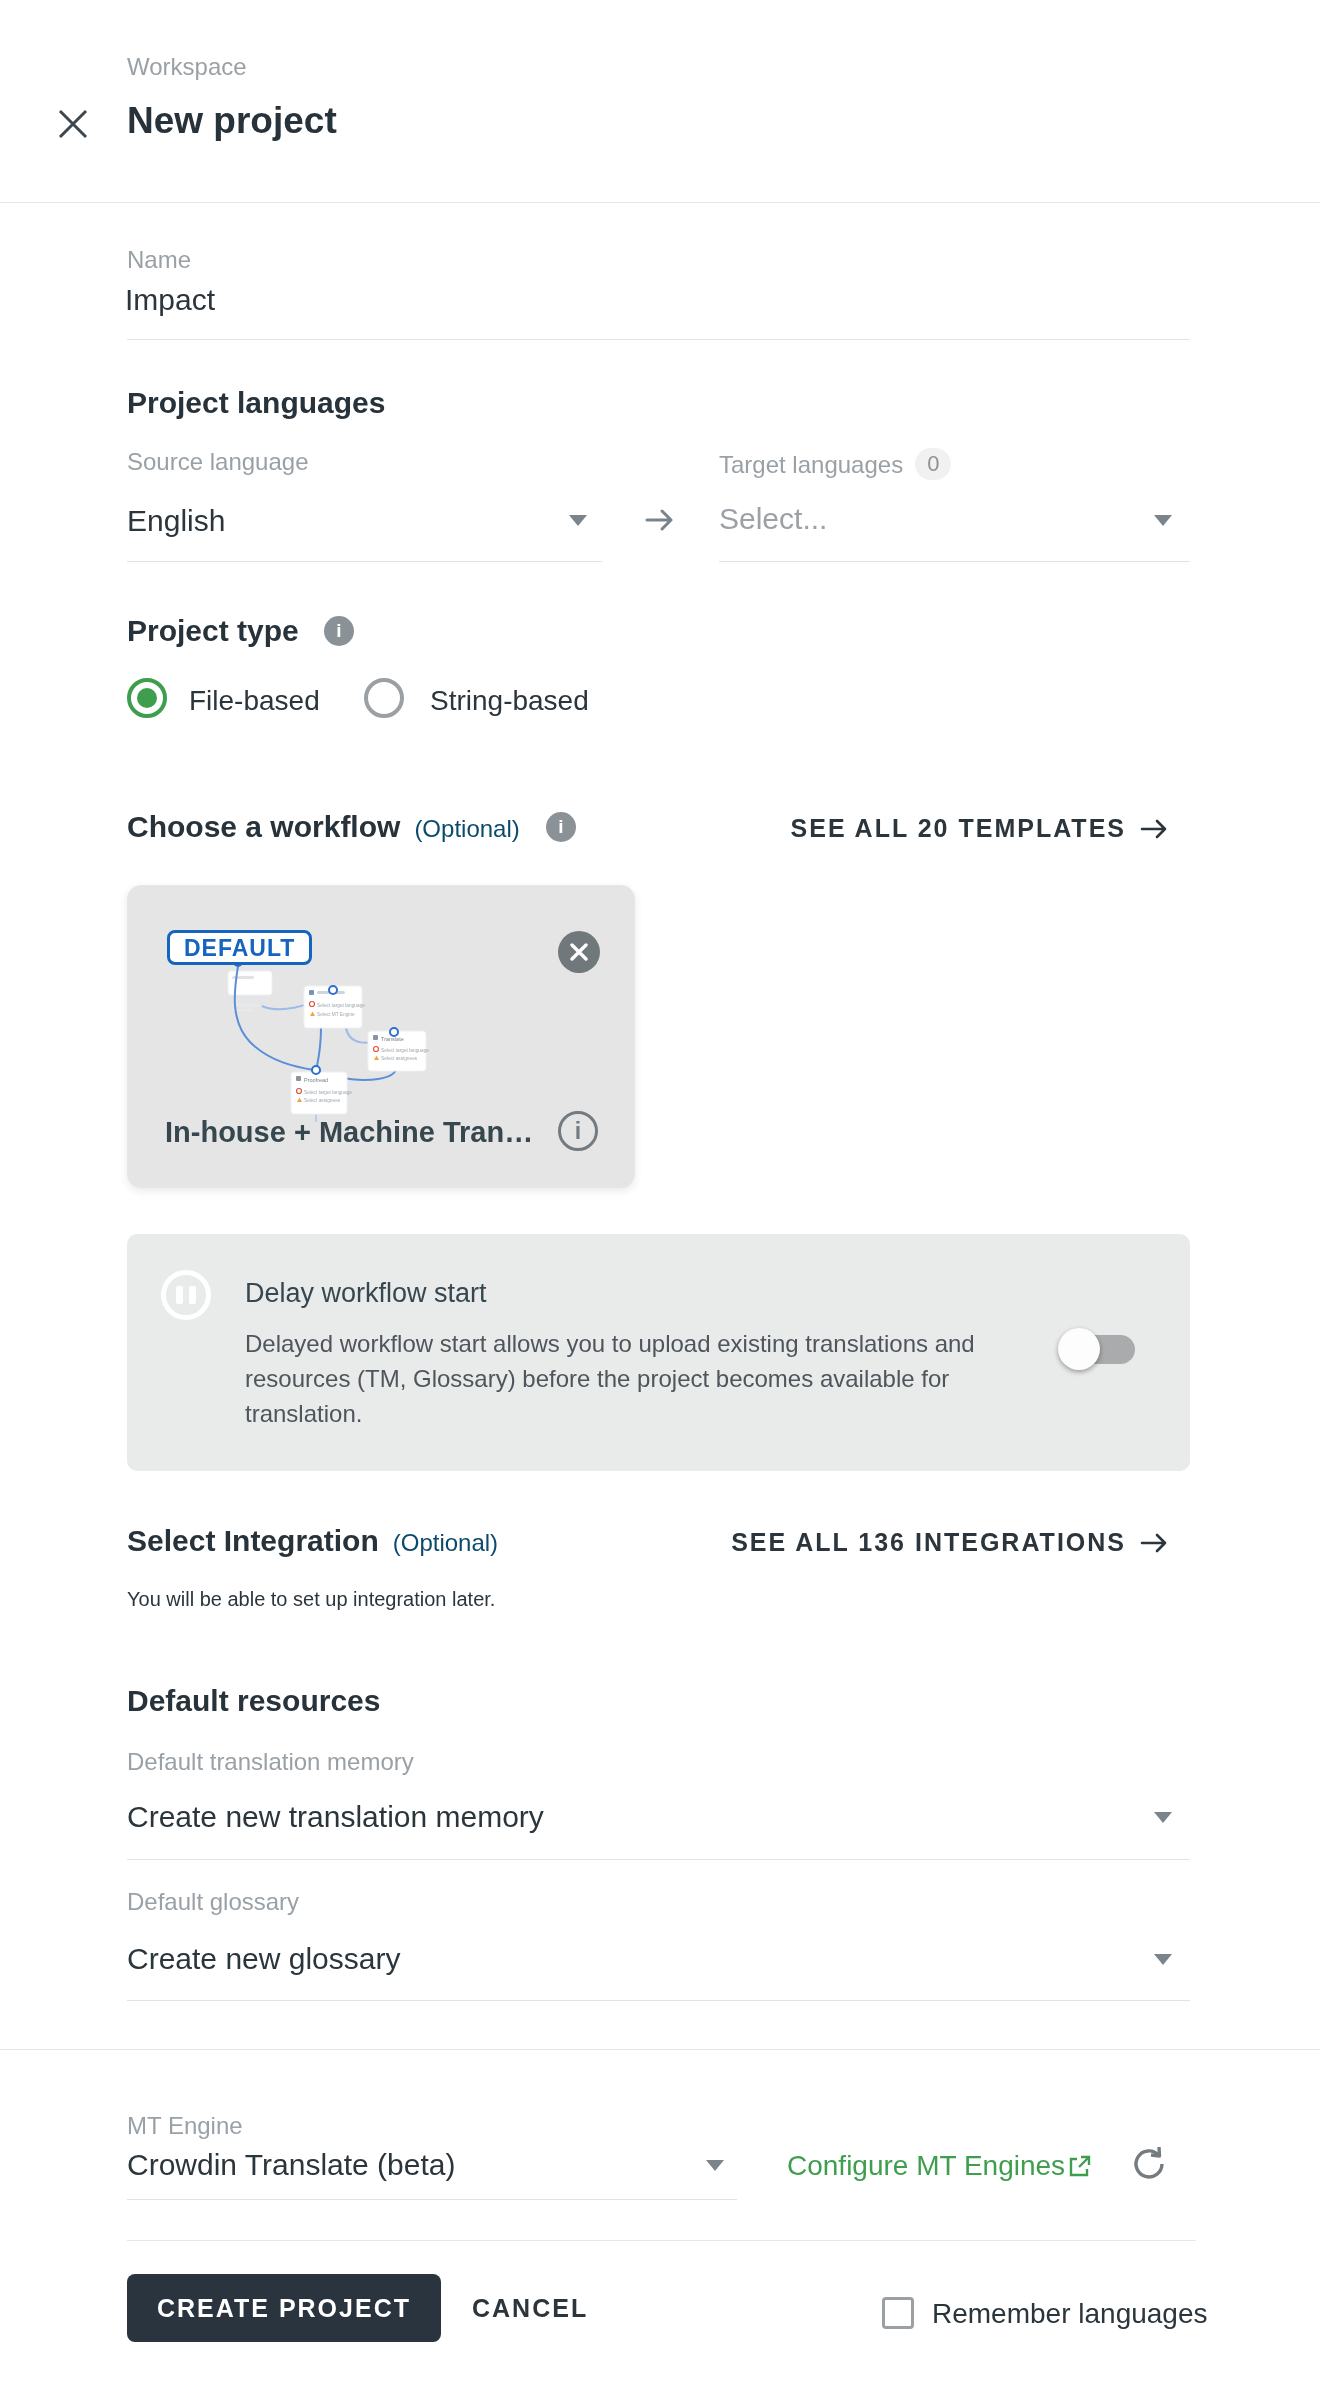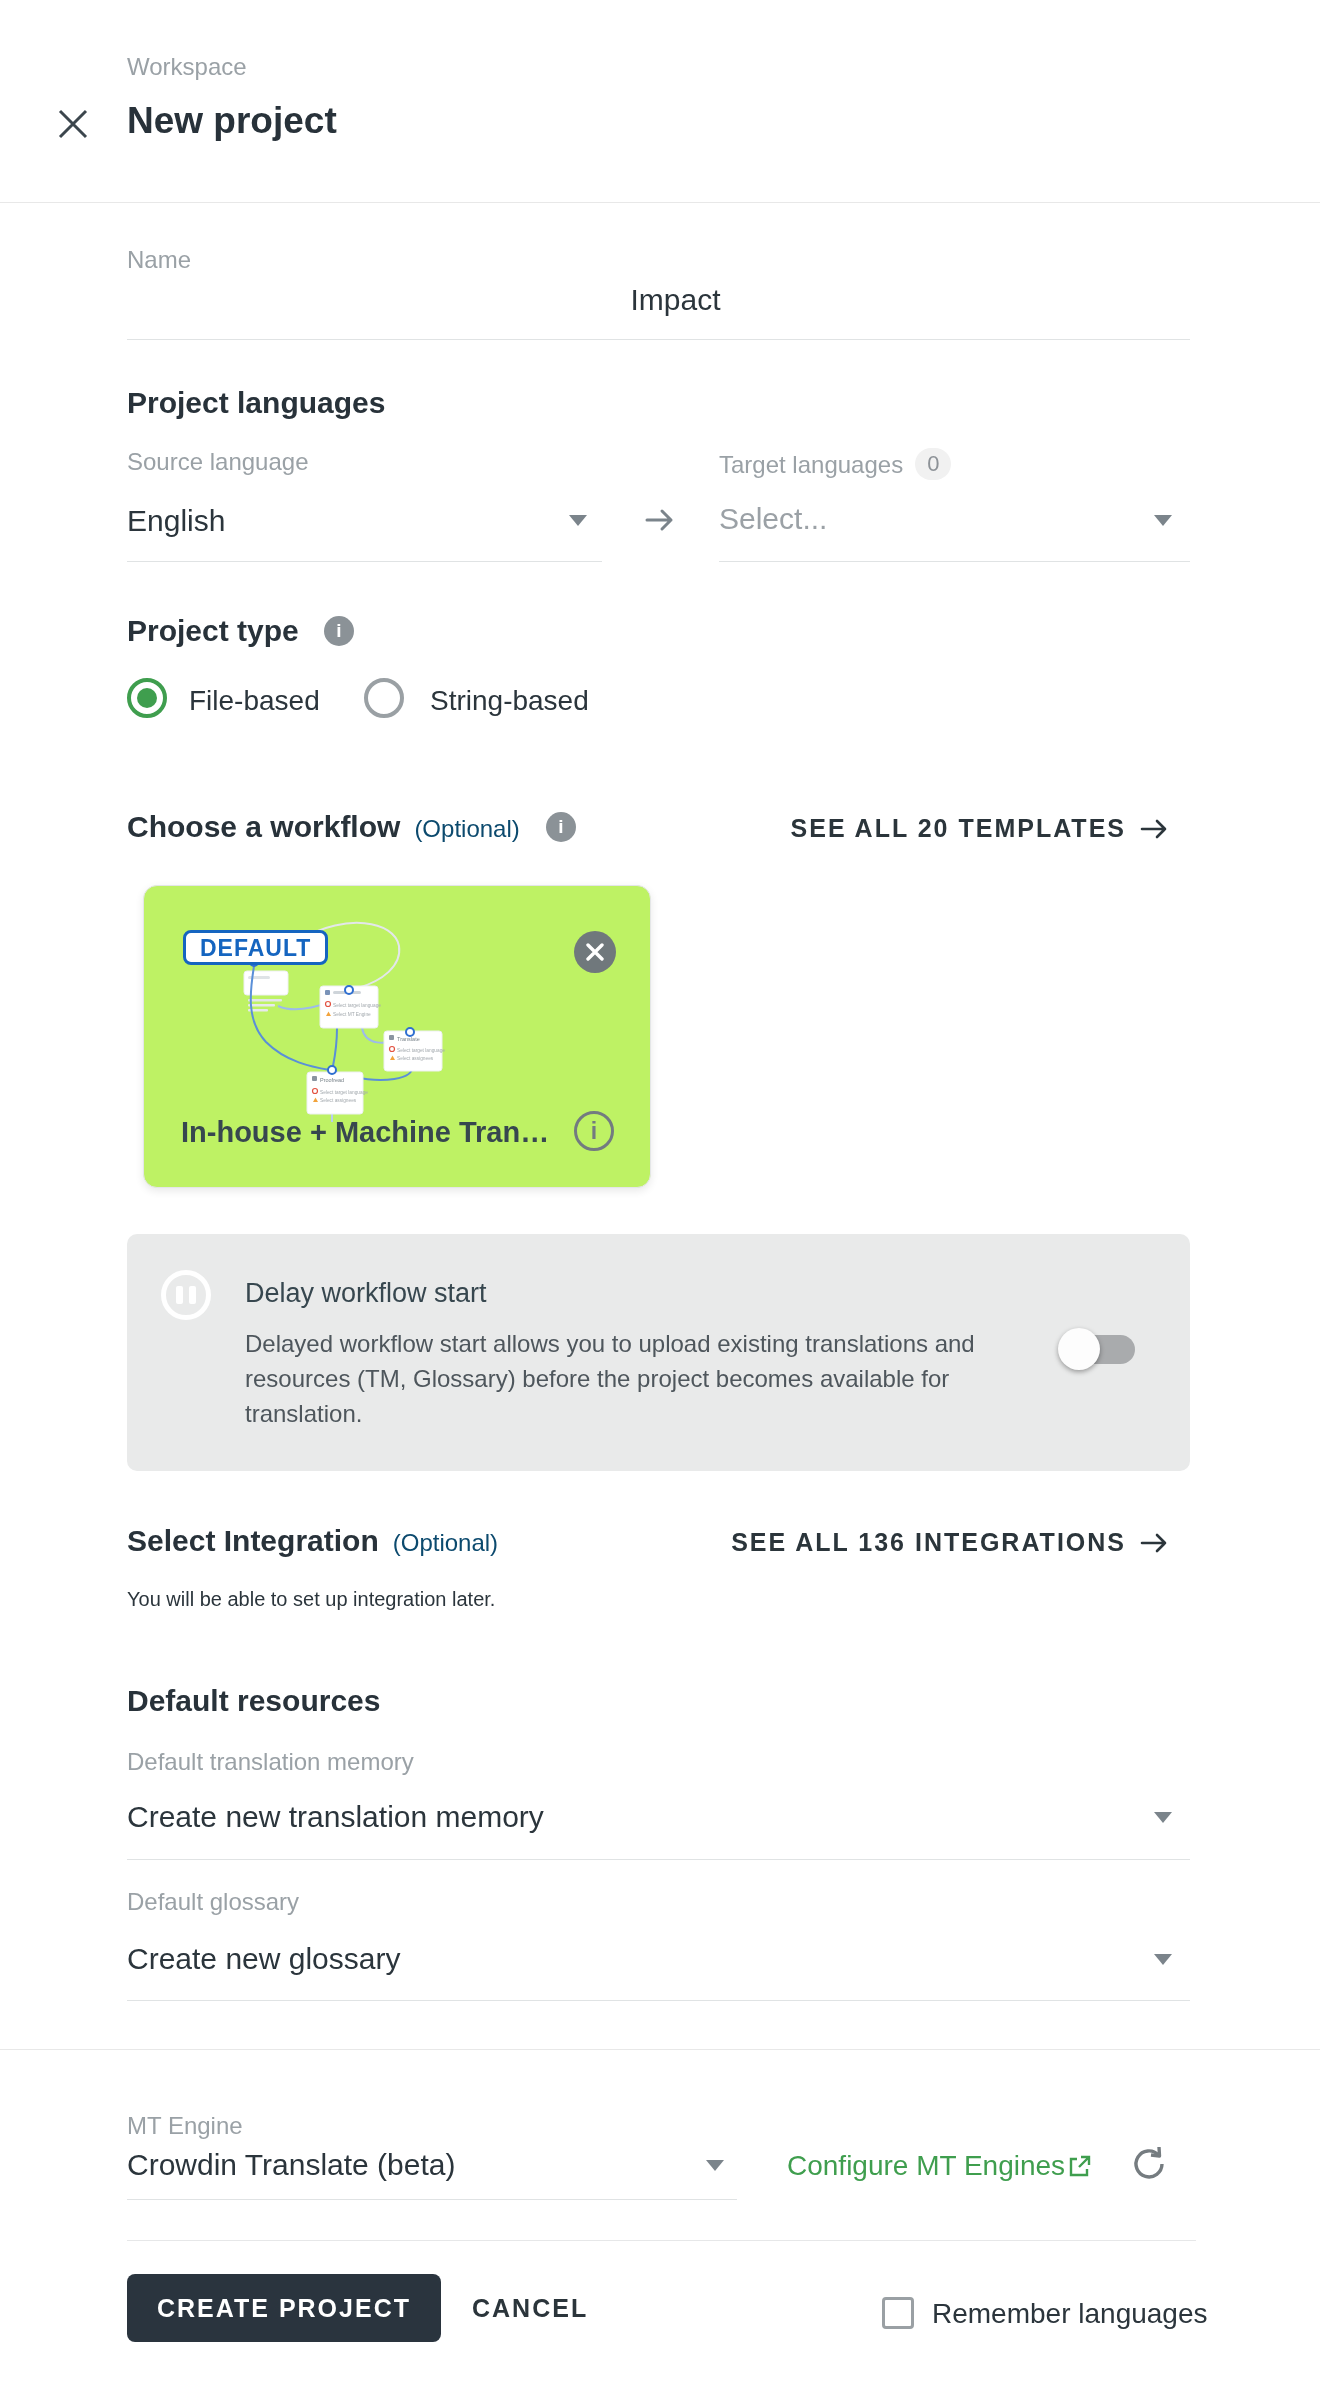--- a/index.html
+++ b/index.html
@@ -29,21 +29,21 @@
   .radio.on::after { content:""; position:absolute; left:6px; top:6px; width:20px; height:20px; border-radius:50%; background:#3f9e4e; }
   .radio.off { border:4px solid #9aa0a4; }
   .radio-lbl { font-size:28px; color:#2b353c; }
 
   .see-all { display:flex; align-items:center; gap:14px; cursor:pointer; }
   .see-all span { font-size:25px; font-weight:700; letter-spacing:2px; color:#2b353b; }
 
   .opt { font-size:24px; color:#0c4a6e; font-weight:400; margin-left:14px; }
 
   
-  #wf-card { left:143px; top:885px; width:508px; height:303px; background:#bef264; border:1px solid #e4e6e7;
+  #wf-card { left:127px; top:885px; width:508px; height:303px; background:#e5e5e5; border:1px solid #e4e6e7;
     border-radius:14px; box-shadow:0 3px 8px rgba(0,0,0,.09); }
   #wf-badge { left:39px; top:44px; height:35px; line-height:30px; padding:0 14px; border:3px solid #1565c0;
     border-radius:8px; color:#1565c0; font-size:23px; font-weight:700; letter-spacing:1px; background:#fff; }
   #wf-x { left:430px; top:45px; width:42px; height:42px; border-radius:50%; background:#70787c;
     display:flex; align-items:center; justify-content:center; cursor:pointer; }
   #wf-name { left:37px; top:230px; max-width:380px; white-space:nowrap; overflow:hidden; text-overflow:ellipsis;
     font-size:29px; font-weight:600; color:#37474f; }
   #wf-info { left:430px; top:225px; }
 
   
@@ -77,21 +77,21 @@
   <div class="abs lbl" style="left:127px; top:53px;">Workspace</div>
   <div class="abs" style="left:55px; top:106px; width:36px; height:36px; cursor:pointer;">
     <svg width="36" height="36" viewBox="0 0 36 36">
       <path d="M5 5 L31 31 M31 5 L5 31" stroke="#3c464d" stroke-width="3" fill="none"></path>
     </svg>
   </div>
   <div class="abs" style="left:127px; top:100px; font-size:37px; font-weight:600; color:#28323a;">New project</div>
   <div class="abs hr" style="top:202px;"></div>
 
   <div class="abs lbl" style="left:127px; top:246px;">Name</div>
-  <input id="name-input" class="abs" style="left: 144px; top: 283px; text-align: center;" value="Impact">
+  <input id="name-input" class="abs" style="left: 125px; top: 283px;" value="Impact">
   <div class="abs ul" style="left:127px; top:339px; width:1063px;"></div>
 
   <div class="abs h2" style="left:127px; top:386px;">Project languages</div>
 
   <div class="abs lbl" style="left:127px; top:448px;">Source language</div>
   <div class="abs val" style="left:127px; top:504px; width:430px; cursor:pointer;">English</div>
   <div class="abs chev" style="left:569px; top:515px;"></div>
   <div class="abs ul" style="left:127px; top:561px; width:475px;"></div>
 
   <div class="abs" style="left:644px; top:505px;">

